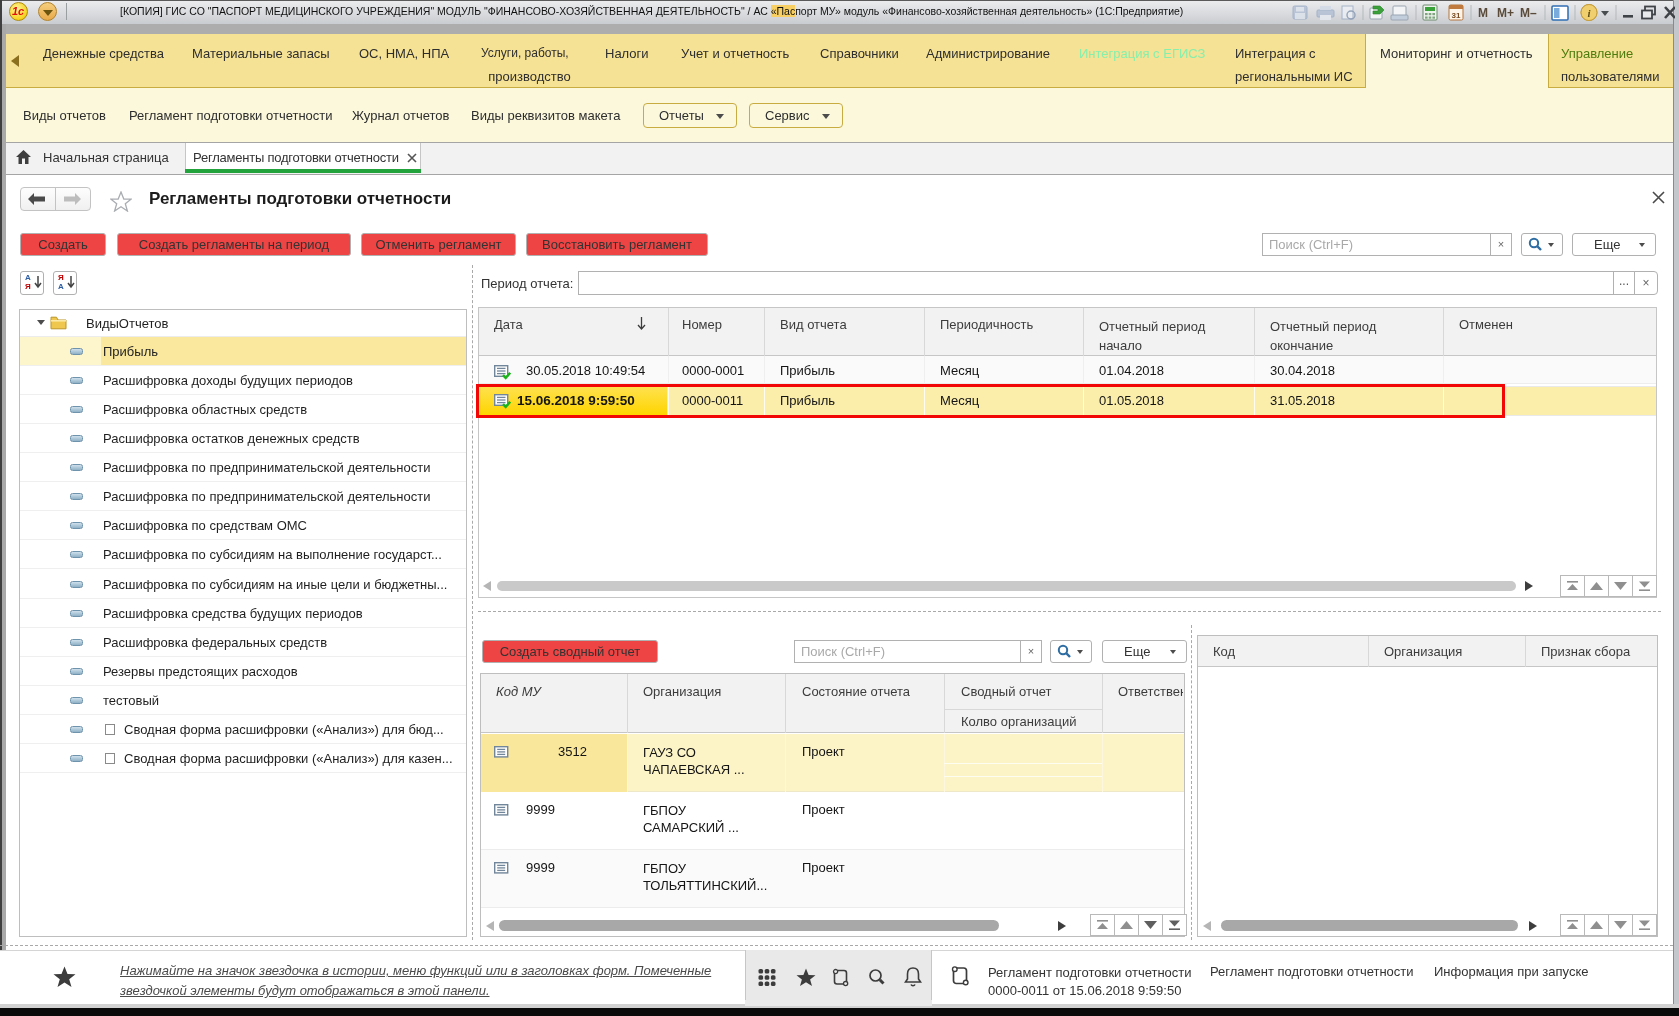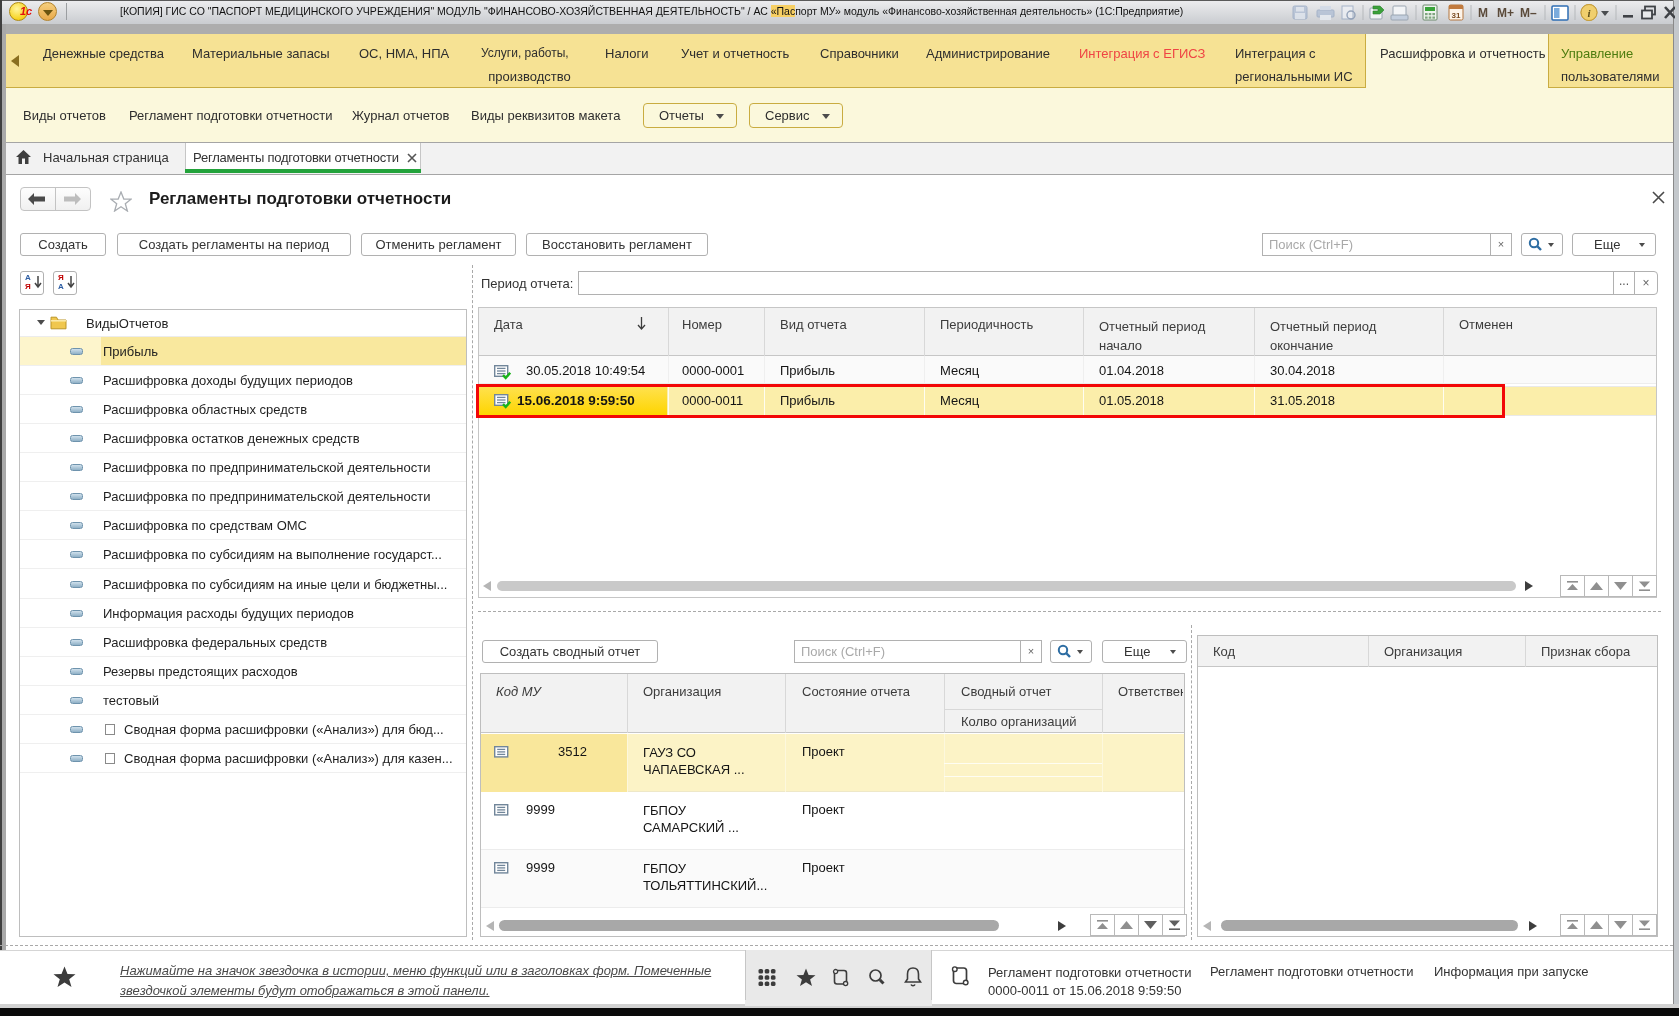--- a/index.html
+++ b/index.html
@@ -1,20 +1,20 @@
 <!DOCTYPE html>
 <html><head>
 <meta charset="utf-8">
 <style>
   html,body{margin:0;padding:0;}
   body{width:1679px;height:1016px;overflow:hidden;background:#000;font-family:"Liberation Sans",sans-serif;}
   .ab{position:absolute;}
   #win{position:absolute;left:0;top:0;width:1679px;height:1016px;}
   .txt{position:absolute;white-space:nowrap;}
-  .btn{position:absolute;background:#ffffff;border:1px solid #b1b1b1;border-radius:3px;color:#333;
+  .btn{position:absolute;background:#ef4444;border:1px solid #b1b1b1;border-radius:3px;color:#333;
        font-size:13px;display:flex;align-items:center;justify-content:center;box-sizing:border-box;}
   .hdrcell{position:absolute;color:#3c3c3c;font-size:13px;}
   .vline{position:absolute;width:1px;}
   .hline{position:absolute;height:1px;}
 </style>
 </head>
 <body>
 <div id="win">
 
   <div class="ab" style="left:0;top:0;width:1679px;height:1007px;background:#fff;"></div>
@@ -25,21 +25,21 @@
 
   <div class="ab" style="left:0;top:0;width:2px;height:1007px;background:#3f3f3f;"></div>
   <div class="ab" style="left:2px;top:24px;width:4px;height:983px;background:#a9a9a9;"></div>
 
   <div class="ab" style="left:1673px;top:0;width:6px;height:1007px;background:#c4c8cc;border-left:1px solid #8a8a8a;box-sizing:border-box;"></div>
 
   <div class="ab" style="left:0;top:1004px;width:1679px;height:4px;background:#d2d2d2;"></div>
   <div class="ab" style="left:0;top:1008px;width:1679px;height:8px;background:#0a0a0a;"></div>
 
   <div class="ab" style="left:9px;top:2px;width:19px;height:19px;border-radius:50%;background:radial-gradient(circle at 40% 35%,#fff59e,#f7d21c 70%,#d8ab12);border:1px solid #b08a10;box-sizing:border-box;"></div>
-  <div class="txt" style="left:12px;top:5px;font-size:11px;font-weight:bold;color:#e01010;font-style:italic;padding-left:8px;">1c</div>
+  <div class="txt" style="left:12px;top:5px;font-size:11px;font-weight:bold;color:#e01010;font-style:italic;">1c</div>
   <div class="ab" style="left:38px;top:2px;width:19px;height:19px;border-radius:50%;background:linear-gradient(#f6cf7e,#e8a94a);border:1px solid #b3832a;box-sizing:border-box;"></div>
   <div class="ab" style="left:43px;top:10px;width:0;height:0;border-left:5px solid transparent;border-right:5px solid transparent;border-top:6px solid #6b5410;"></div>
   <div class="vline" style="left:66px;top:3px;height:17px;background:#9b9ea1;"></div>
   <div class="txt" style="left:120px;top:5px;font-size:10.5px;color:#111;letter-spacing:0px;">[КОПИЯ] ГИС СО "ПАСПОРТ МЕДИЦИНСКОГО УЧРЕЖДЕНИЯ" МОДУЛЬ "ФИНАНСОВО-ХОЗЯЙСТВЕННАЯ ДЕЯТЕЛЬНОСТЬ" / АС <span style="background:#f7cf63;">«Пас</span>порт МУ» модуль «Финансово-хозяйственная деятельность»  (1С:Предприятие)</div>
 
   <svg class="ab" style="left:1290px;top:3px;" width="385" height="19" viewBox="0 0 385 19">
 
     <g opacity="0.75">
         <rect x="3" y="3" width="14" height="13" rx="1.5" fill="#aebdd4" stroke="#93a5c0"></rect>
         <rect x="6" y="4" width="8" height="4.5" fill="#dde4ee"></rect>
@@ -120,26 +120,26 @@
   <div class="ab" style="left:11px;top:55px;width:0;height:0;border-top:6px solid transparent;border-bottom:6px solid transparent;border-right:8px solid #8a6f1f;"></div>
   <div class="ab txt" style="left:43px;top:46px;font-size:13px;color:#2e2e2e;">Денежные средства</div>
   <div class="ab txt" style="left:192px;top:46px;font-size:13px;color:#2e2e2e;">Материальные запасы</div>
   <div class="ab txt" style="left:359px;top:46px;font-size:13px;color:#2e2e2e;">ОС, НМА, НПА</div>
   <div class="ab txt" style="left:481px;top:46px;width:97px;font-size:12px;color:#2e2e2e;">Услуги, работы,</div>
   <div class="ab txt" style="left:481px;top:69px;width:97px;font-size:13px;color:#2e2e2e;text-align:center;">производство</div>
   <div class="ab txt" style="left:605px;top:46px;font-size:13px;color:#2e2e2e;">Налоги</div>
   <div class="ab txt" style="left:681px;top:46px;font-size:13px;color:#2e2e2e;">Учет и отчетность</div>
   <div class="ab txt" style="left:820px;top:46px;font-size:13px;color:#2e2e2e;">Справочники</div>
   <div class="ab txt" style="left:926px;top:46px;font-size:13px;color:#2e2e2e;">Администрирование</div>
-  <div class="ab txt" style="left:1079px;top:46px;font-size:13px;color:#ef4444;">Интеграция с ЕГИСЗ</div>
+  <div class="ab txt" style="left:1079px;top:46px;font-size:13px;color:#86efac;">Интеграция с ЕГИСЗ</div>
   <div class="ab txt" style="left:1235px;top:46px;font-size:13px;color:#2e2e2e;">Интеграция с</div>
   <div class="ab txt" style="left:1235px;top:69px;font-size:13px;color:#2e2e2e;">региональными ИС</div>
 
   <div class="ab" style="left:1365px;top:34px;width:184px;height:54px;background:#fbf8dc;border-left:1px solid #c9ac41;border-right:1px solid #c9ac41;box-sizing:border-box;"></div>
-  <div class="ab txt" style="left:1380px;top:46px;font-size:13px;color:#2e2e2e;">Расшифровка и отчетность</div>
+  <div class="ab txt" style="left:1380px;top:46px;font-size:13px;color:#2e2e2e;">Мониторинг и отчетность</div>
   <div class="ab txt" style="left:1561px;top:46px;font-size:13px;color:#4d7c0f;">Управление</div>
   <div class="ab txt" style="left:1561px;top:69px;font-size:13px;color:#2e2e2e;">пользователями</div>
 
   <div class="ab" style="left:6px;top:88px;width:1667px;height:54px;background:#fbf8dc;"></div>
   <div class="ab txt" style="left:23px;top:108px;font-size:13px;color:#2e2e2e;">Виды отчетов</div>
   <div class="ab txt" style="left:129px;top:108px;font-size:13px;color:#2e2e2e;">Регламент подготовки отчетности</div>
   <div class="ab txt" style="left:352px;top:108px;font-size:13px;color:#2e2e2e;">Журнал отчетов</div>
   <div class="ab txt" style="left:471px;top:108px;font-size:13px;color:#2e2e2e;">Виды реквизитов макета</div>
   <div class="ab" style="left:643px;top:103px;width:94px;height:25px;border:1px solid #c9ac41;border-radius:4px;box-sizing:border-box;"></div>
   <div class="ab txt" style="left:659px;top:108px;font-size:13px;color:#2e2e2e;">Отчеты</div>
@@ -255,21 +255,21 @@
     <div class="tdash" style="top:522px;"></div>
     <div class="ttxt" style="top:518px;">Расшифровка по средствам ОМС</div>
   <div class="trow" style="top:540px;"></div>
     <div class="tdash" style="top:551px;"></div>
     <div class="ttxt" style="top:547px;">Расшифровка по субсидиям на выполнение государст...</div>
   <div class="trow" style="top:570px;"></div>
     <div class="tdash" style="top:581px;"></div>
     <div class="ttxt" style="top:577px;">Расшифровка по субсидиям на иные цели и бюджетны...</div>
   <div class="trow" style="top:599px;"></div>
     <div class="tdash" style="top:610px;"></div>
-    <div class="ttxt" style="top:606px;">Информация расходы будущих периодов</div>
+    <div class="ttxt" style="top:606px;">Расшифровка средства будущих периодов</div>
   <div class="trow" style="top:628px;"></div>
     <div class="tdash" style="top:639px;"></div>
     <div class="ttxt" style="top:635px;">Расшифровка федеральных средств</div>
   <div class="trow" style="top:657px;"></div>
     <div class="tdash" style="top:668px;"></div>
     <div class="ttxt" style="top:664px;">Резервы предстоящих расходов</div>
   <div class="trow" style="top:686px;"></div>
     <div class="tdash" style="top:697px;"></div>
     <div class="ttxt" style="top:693px;">тестовый</div>
   <div class="trow" style="top:715px;"></div>

